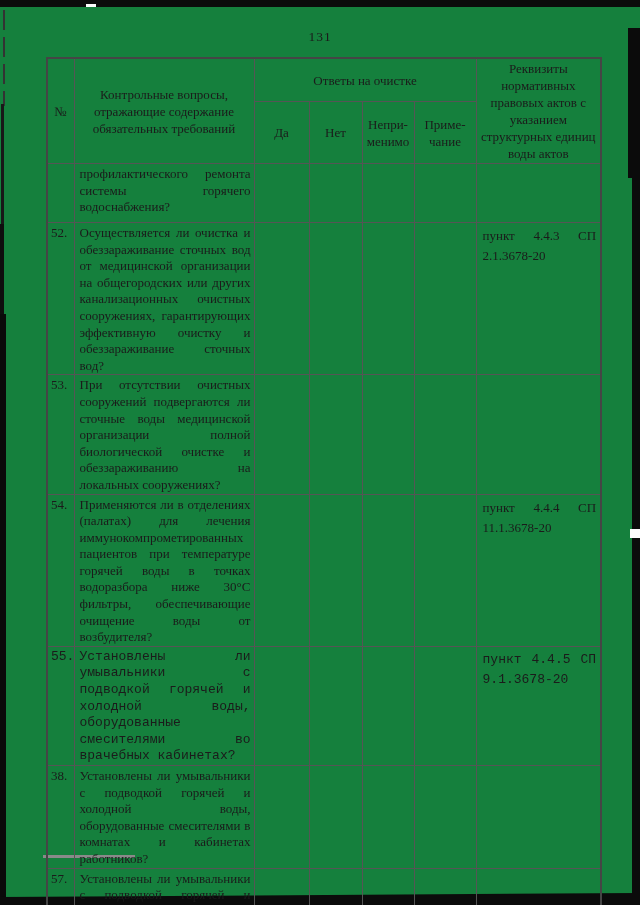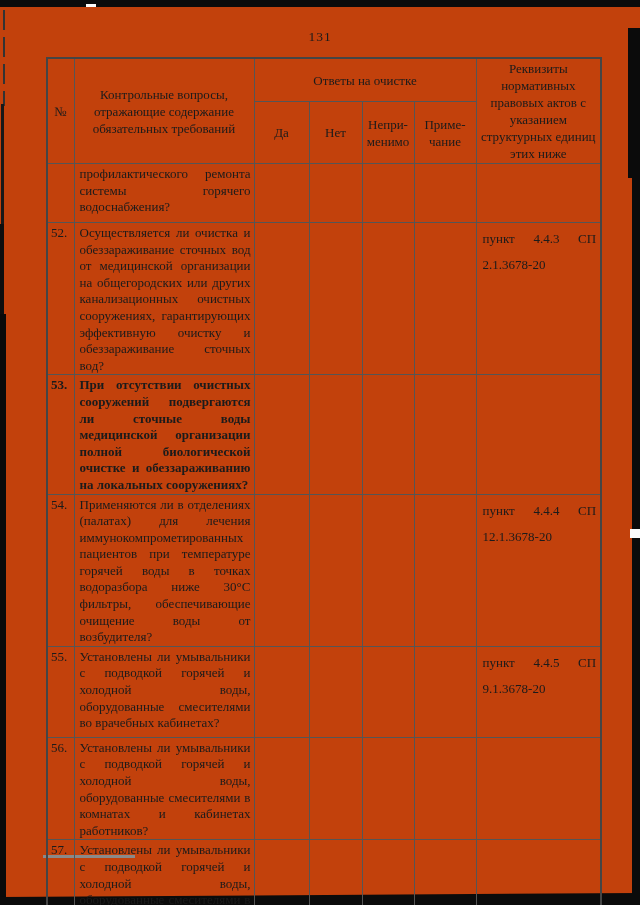--- a/index.html
+++ b/index.html
@@ -1,20 +1,20 @@
 <!DOCTYPE html>
 <html lang="ru"><head>
 <meta charset="utf-8">
 <style>
   html,body { margin:0; padding:0; background:#ffffff; }
   .page {
     position: relative;
     width: 640px;
     height: 905px;
-    background: #c2410c;
+    background: #15803d;
     overflow: hidden;
     font-family: "Liberation Serif", "DejaVu Serif", serif;
     color: #1b1b1b;
   }
 
   
   .bar-top    { position:absolute; left:0; top:0; width:640px; height:7px; background:#0b0b0b; }
   .notch-top  { position:absolute; left:86px; top:4px; width:10px; height:3px; background:#fcfcfc; }
   .left-dash  { position:absolute; left:3px; top:10px; width:2px; height:96px;
                 background: repeating-linear-gradient(to bottom, #333 0 20px, transparent 20px 27px); }
@@ -59,27 +59,27 @@
     line-height:17px;
     padding:1px 3px;
   }
   tr.hr1 { height:40px; }
   tr.hr2 { height:56px; }
 
   td { vertical-align:top; }
   td.c-num { padding:2px 0 0 3px; line-height:16.5px; }
   td.c-q   { padding:2px 3px 0 5px; text-align:justify; line-height:16.6px; }
   td.c-ans { padding:0; }
-  td.c-ref { padding:3px 4px 8px 6px; text-align:justify; line-height:26px; }
+  td.c-ref { padding:3px 4px 8px 6px; text-align:justify; line-height:20px; }
 
   tr.r0 { height:59px; }
   tr.r1 { height:133px;margin-left:31px; }
-  tr.r2 { height:112px;font-weight:bold; }
+  tr.r2 { height:112px; }
   tr.r3 { height:129px; }
-  tr.r4 { height:91px; }
+  tr.r4 { height:91px;font-family:Liberation Mono, monospace; }
   tr.r5 { height:86px; }
   tr.r6 { height:65px; }
   tbody tr:last-child td { border-bottom:2px solid #6f6f6f; }
 </style>
 </head>
 <body>
 
 <div class="page">
 
   <div class="bar-top"></div>
@@ -104,21 +104,21 @@
         <col class="col-no">
       <col class="col-na">
         <col class="col-note">
         <col class="col-ref">
     </colgroup>
     <thead>
       <tr class="hr1">
         <th rowspan="2">№</th>
         <th rowspan="2">Контрольные вопросы, отражающие содержание обязательных требований</th>
         <th colspan="4">Ответы на очистке</th>
-        <th rowspan="2">Реквизиты нормативных правовых актов с указанием структурных единиц этих ниже</th>
+        <th rowspan="2">Реквизиты нормативных правовых актов с указанием структурных единиц воды актов</th>
       </tr>
       <tr class="hr2">
         <th>Да</th>
         <th>Нет</th>
         <th>Непри-менимо</th>
         <th>Приме-чание</th>
       </tr>
     </thead>
     <tbody>
       <tr class="r0">
@@ -148,33 +148,33 @@
         <td class="c-ans"></td>
         <td class="c-ref"></td>
       </tr>
       <tr class="r3">
         <td class="c-num">54.</td>
         <td class="c-q">Применяются ли в отделениях (палатах) для лечения иммунокомпрометированных пациентов при температуре горячей воды в точках водоразбора ниже 30°С фильтры, обеспечивающие очищение воды от возбудителя?</td>
         <td class="c-ans"></td>
         <td class="c-ans"></td>
         <td class="c-ans"></td>
         <td class="c-ans"></td>
-        <td class="c-ref">пункт 4.4.4 СП 12.1.3678-20</td>
+        <td class="c-ref">пункт 4.4.4 СП 11.1.3678-20</td>
       </tr>
       <tr class="r4">
         <td class="c-num">55.</td>
         <td class="c-q">Установлены ли умывальники с подводкой горячей и холодной воды, оборудованные смесителями во врачебных кабинетах?</td>
         <td class="c-ans"></td>
         <td class="c-ans"></td>
         <td class="c-ans"></td>
         <td class="c-ans"></td>
         <td class="c-ref">пункт 4.4.5 СП 9.1.3678-20</td>
       </tr>
       <tr class="r5">
-        <td class="c-num">56.</td>
+        <td class="c-num">38.</td>
         <td class="c-q">Установлены ли умывальники с подводкой горячей и холодной воды, оборудованные смесителями в комнатах и кабинетах работников?</td>
         <td class="c-ans"></td>
         <td class="c-ans"></td>
         <td class="c-ans"></td>
         <td class="c-ans"></td>
         <td class="c-ref"></td>
       </tr>
       <tr class="r6">
         <td class="c-num">57.</td>
         <td class="c-q">Установлены ли умывальники с подводкой горячей и холодной воды, оборудованные смесителями в туалетах?</td>

